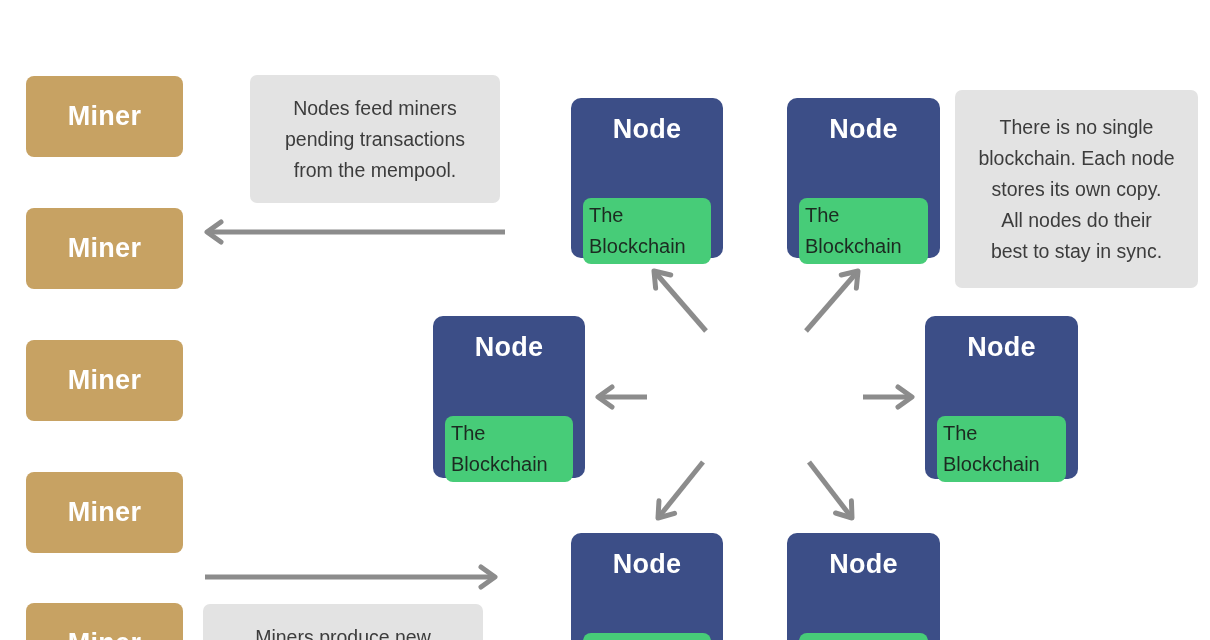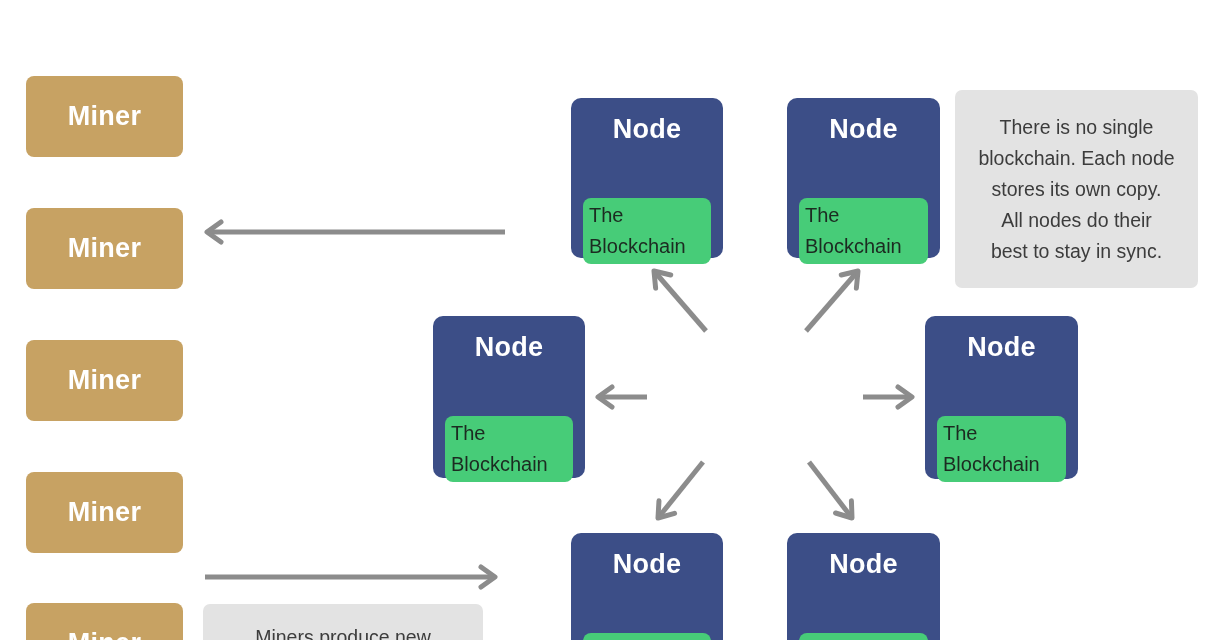--- a/index.html
+++ b/index.html
@@ -111,20 +111,23 @@
   <div class="miner miner-3">
       <span>Miner</span>
     </div>
   <div class="miner miner-4">
       <span>Miner</span>
     </div>
   <div class="miner miner-5">
       <span>Miner</span>
     </div>
 
+  <div class="callout callout-feed">Nodes feed miners
+pending transactions
+from the mempool.</div>
   <div class="callout callout-single">There is no single
 blockchain. Each node
 stores its own copy.
 All nodes do their
 best to stay in sync.</div>
   <div class="callout callout-produce">Miners produce new
 blocks for the
 blockchain.</div>
 
   <div class="node node-top-left">

